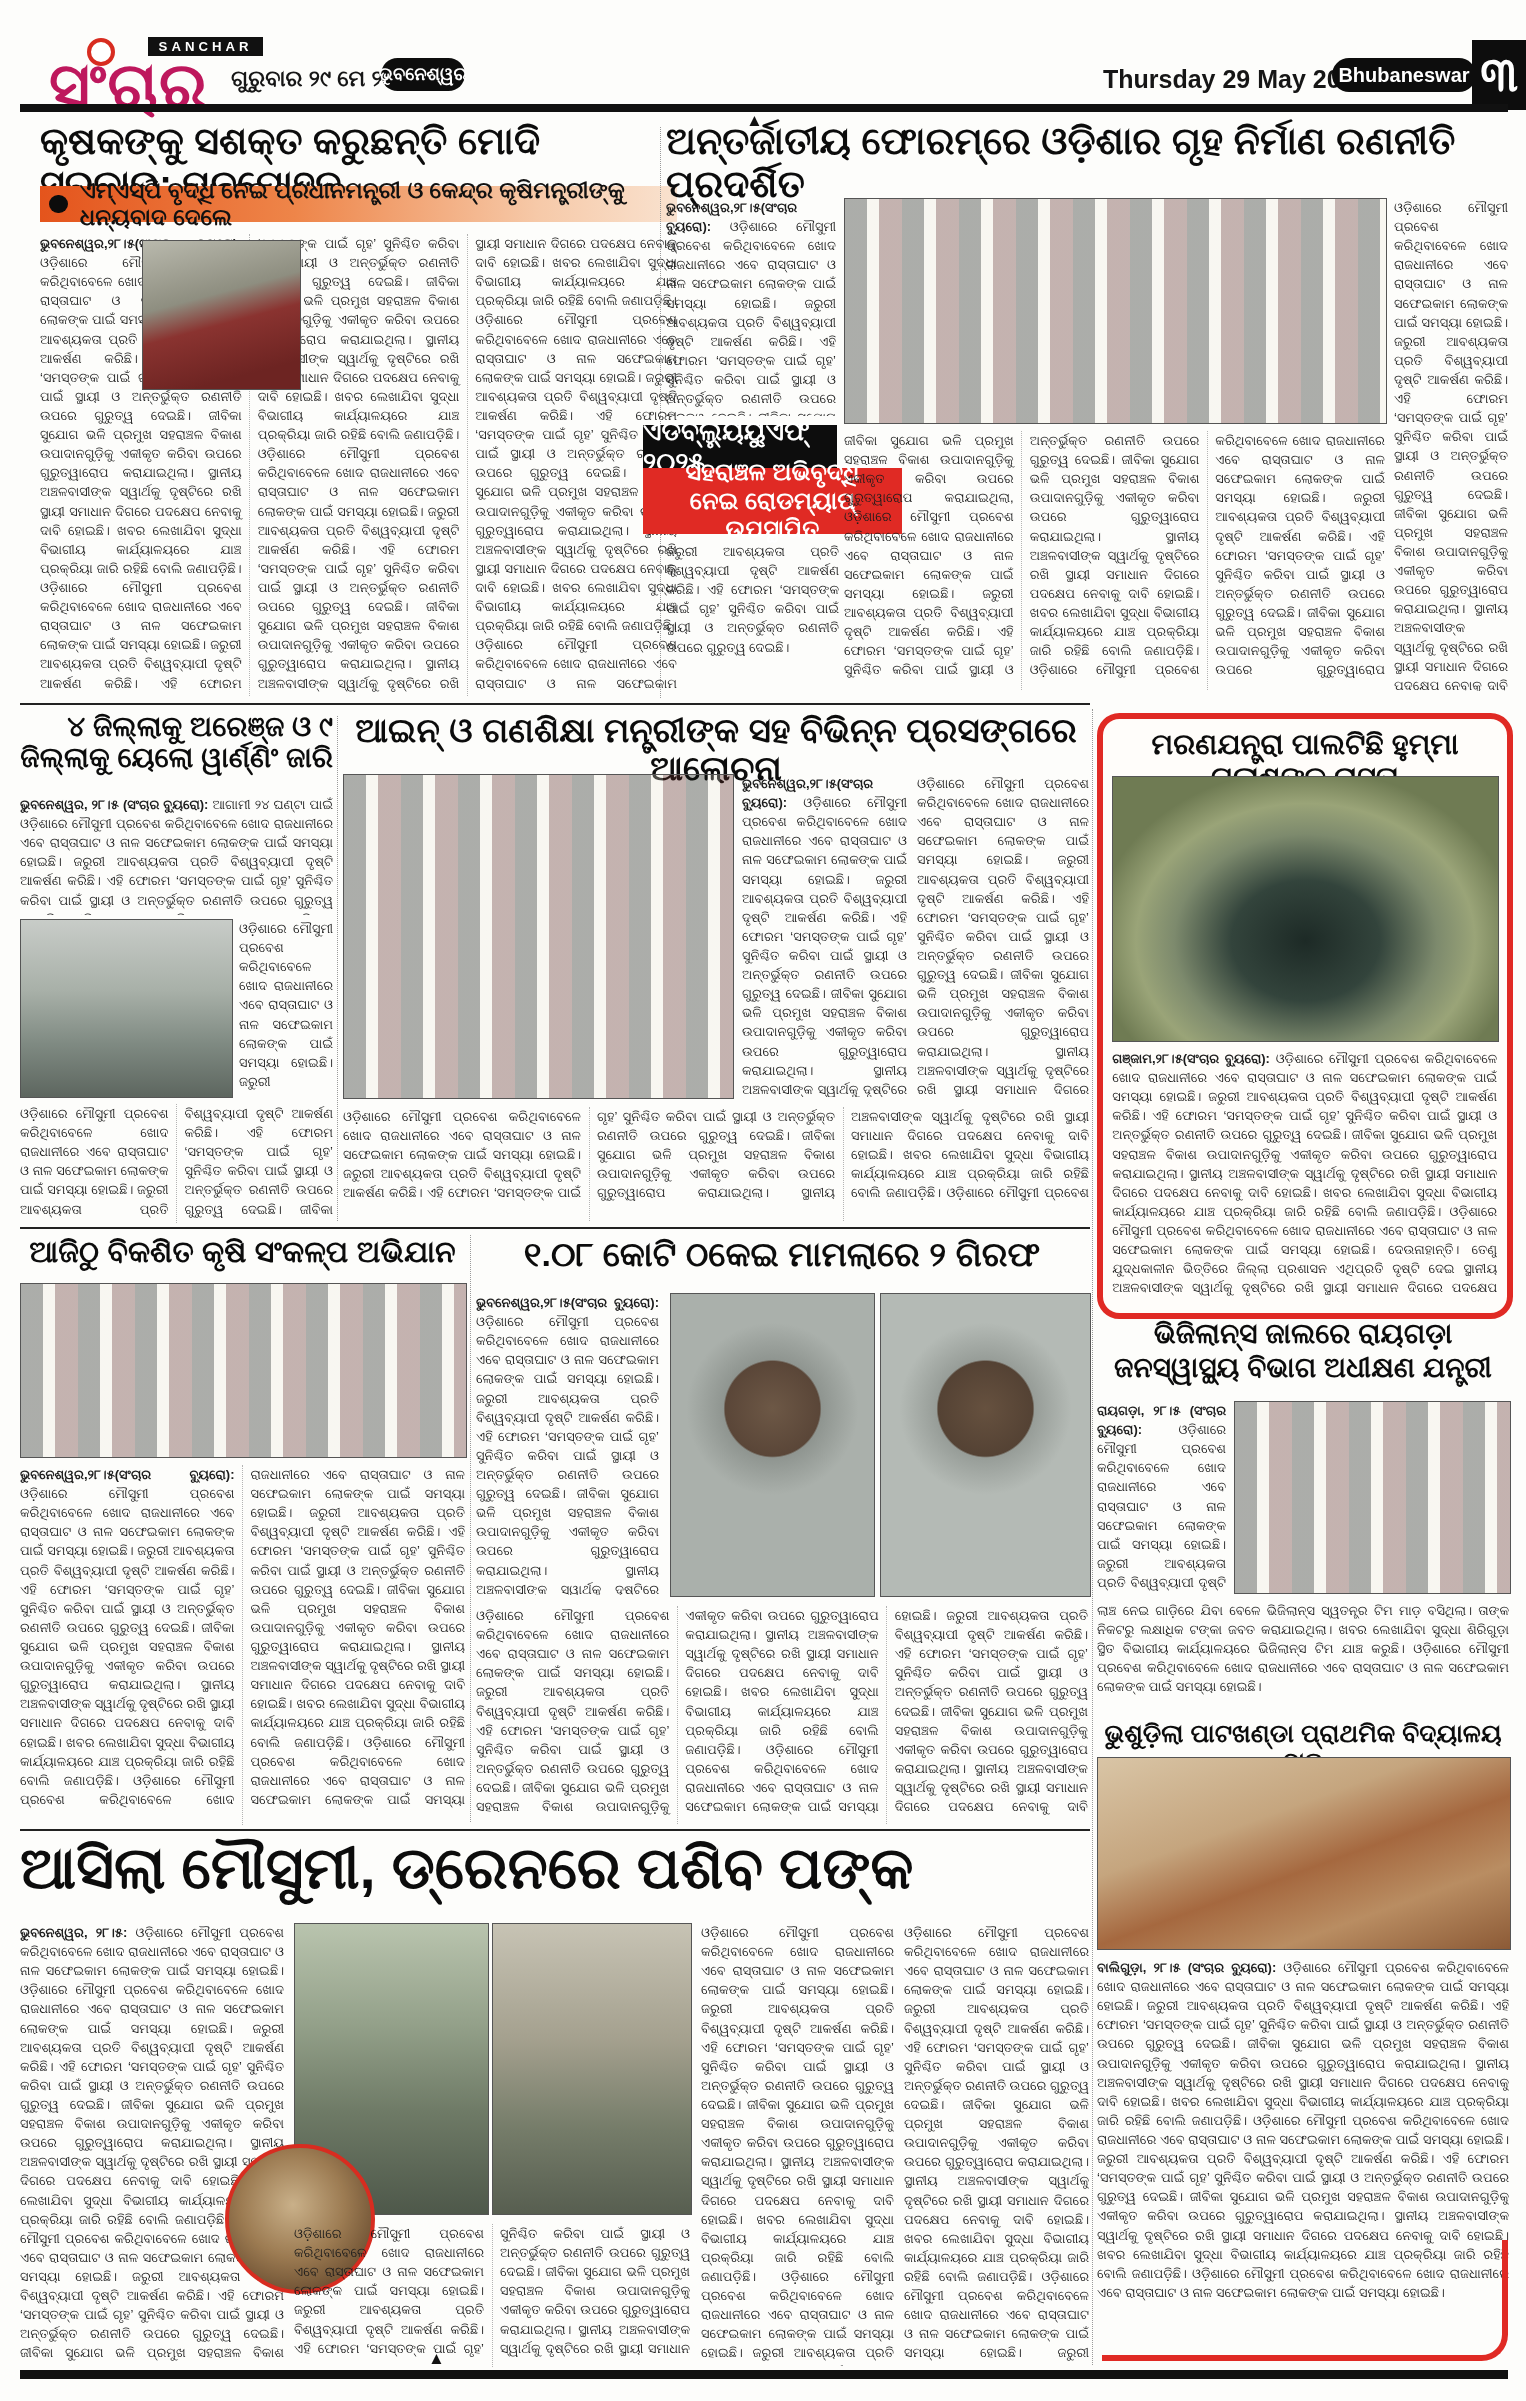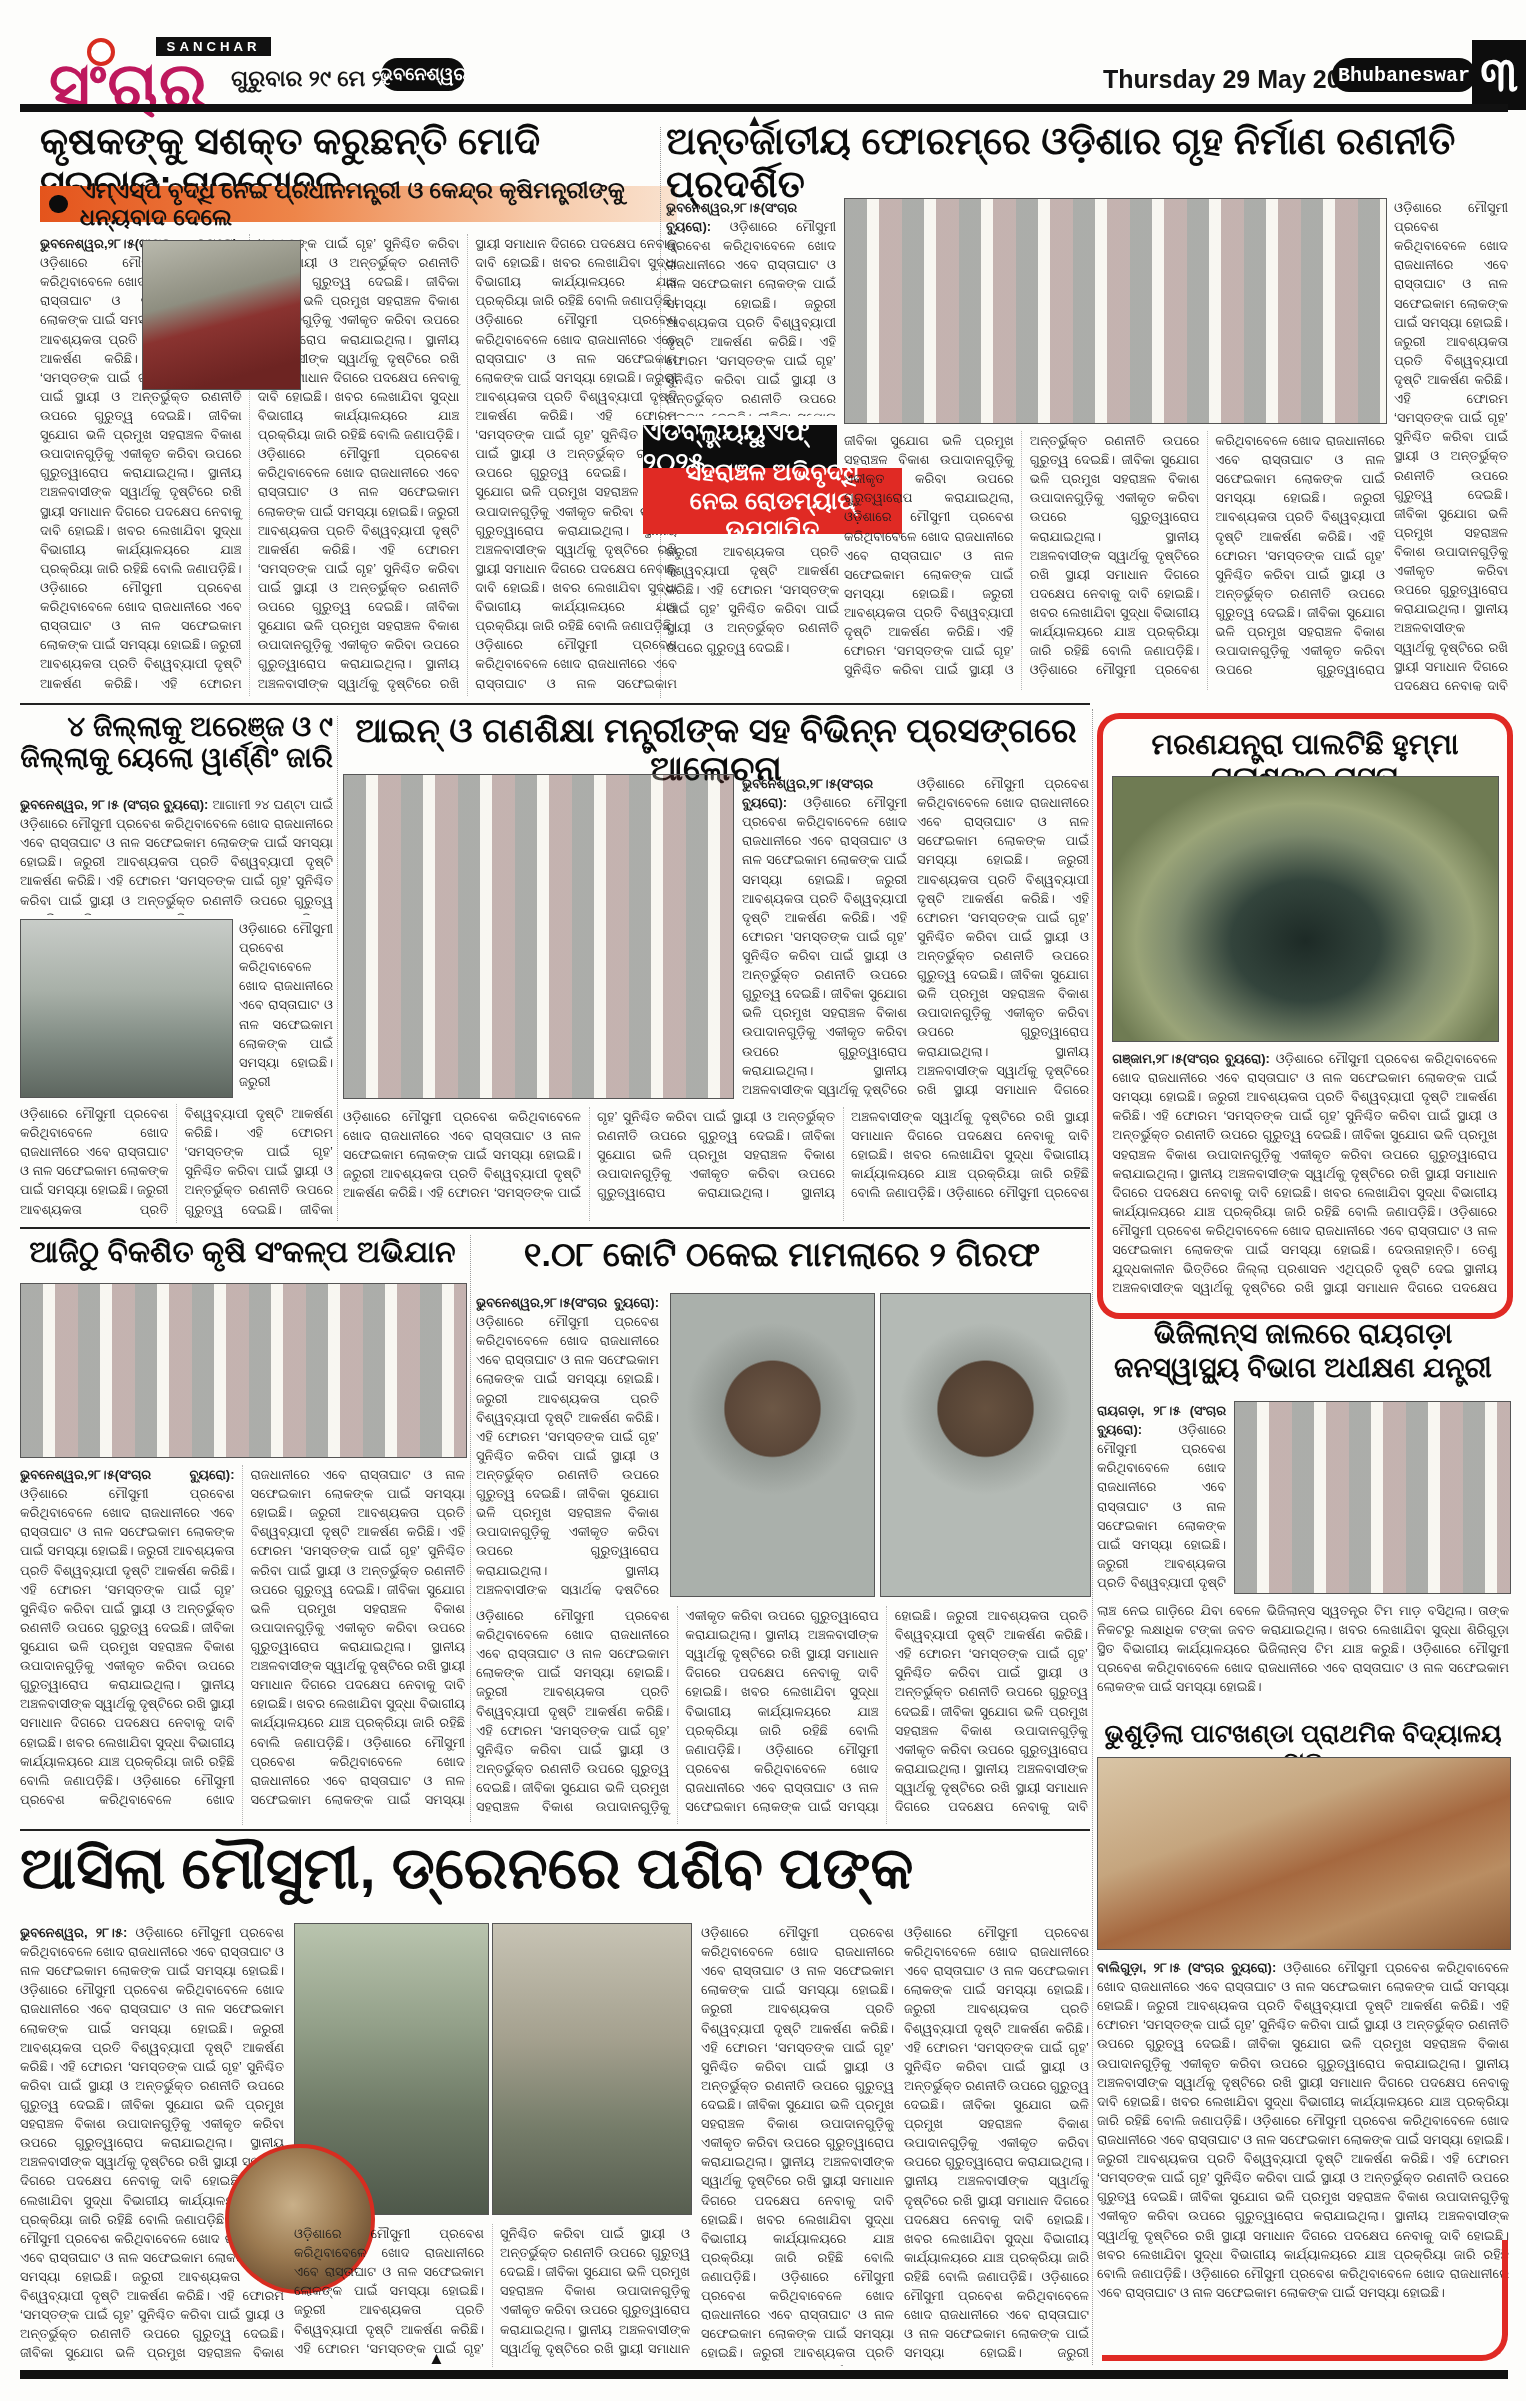--- a/index.html
+++ b/index.html
@@ -58,29 +58,29 @@
   .contmark{border-right:6px solid #e02a24;border-bottom:6px solid #e02a24;border-radius:0 0 26.4px 0;}
   .tri{color:#111;font-size:17px;}
 </style>
 </head>
 <body>
 
 <div class="page">
 
   <div class="abs" style="left:49px;top:33px;width:238px;height:79px;">
     <span class="logo-dot" style="left:38px;top:5.3px;"></span>
-    <div style="position:absolute;left:79px;top:4px;padding-left:28px;">
+    <div style="position:absolute;left:71px;top:4px;padding-left:28px;">
       <span class="logo-sub">SANCHAR</span>
     </div>
     <div class="logo-big" style="position:absolute;left:0;top:21px;">ସଂଚାର</div>
   </div>
   <div class="abs date-odia" style="left:231px;top:66px;">ଗୁରୁବାର ୨୯ ମେ ୨୦୨୫</div>
   <div class="abs pill" style="left:381px;top:58px;width:84px;height:33px;font-size:18px;">ଭୁବନେଶ୍ୱର</div>
   <div class="abs" style="left:1103px;top:65px;font-size:25px;font-weight:700;">Thursday 29 May 2025</div>
-  <div class="abs pill" style="left:1332px;top:58px;width:144px;height:34px;font-size:20px;font-family:Liberation Mono, monospace;">Bhubaneswar</div>
+  <div class="abs pill" style="left:1332px;top:58px;width:144px;height:34px;font-size:20px;">Bhubaneswar</div>
   <div class="abs pagebox" style="left:1472px;top:40px;width:54px;height:70px;">୩</div>
   <div class="abs rule" style="left:20px;top:104px;width:1488px;height:8px;"></div>
   <div class="abs tri" style="left:746px;top:111px;">▲</div>
 
   <div class="abs" style="left:20px;top:120px;width:637px;height:579px;margin-left:20px;">
     <div class="hl" style="font-size:38px;">କୃଷକଙ୍କୁ ସଶକ୍ତ କରୁଛନ୍ତି ମୋଦି ସରକାର: ମନମୋହନ</div>
     <div class="subbar" style="position:absolute;left:0;top:66px;width:637px;height:36px;">
       <span class="dot"></span>
       <span>ଏମ୍‌ଏସ୍‌ପି ବୃଦ୍ଧି ନେଇ ପ୍ରଧାନମନ୍ତ୍ରୀ ଓ କେନ୍ଦ୍ର କୃଷିମନ୍ତ୍ରୀଙ୍କୁ ଧନ୍ୟବାଦ ଦେଲେ</span>
     </div>

